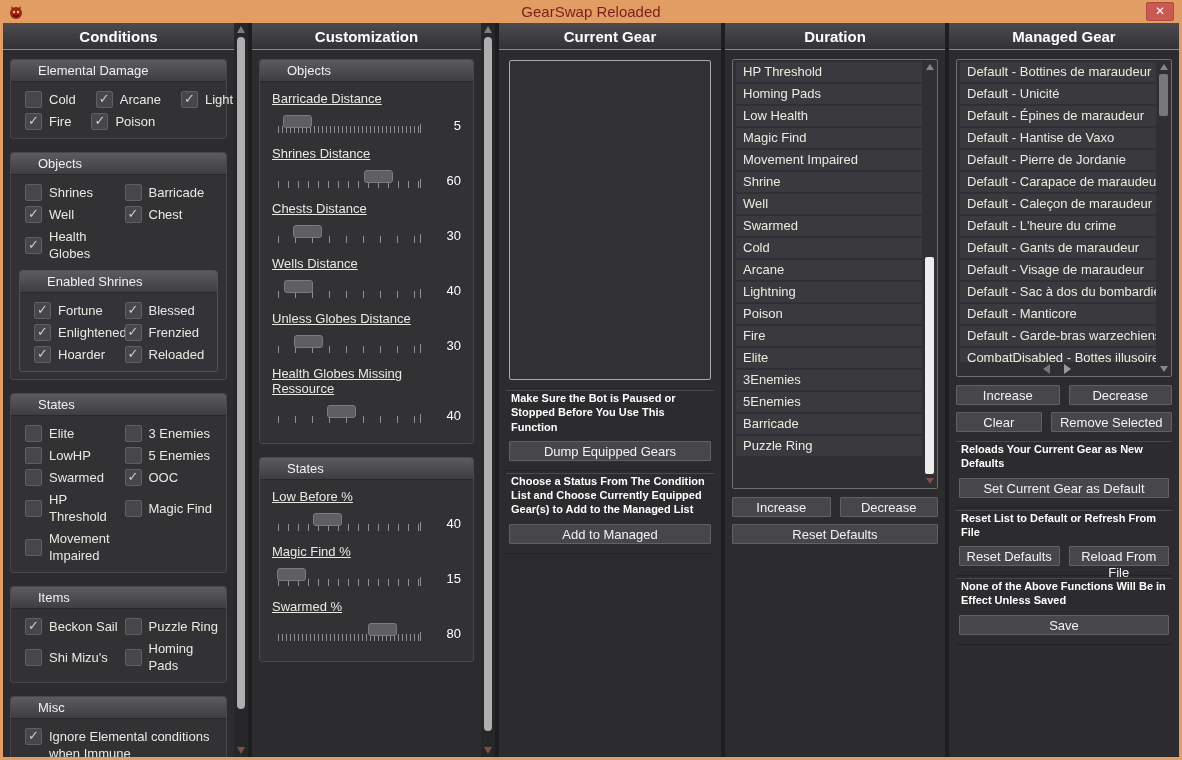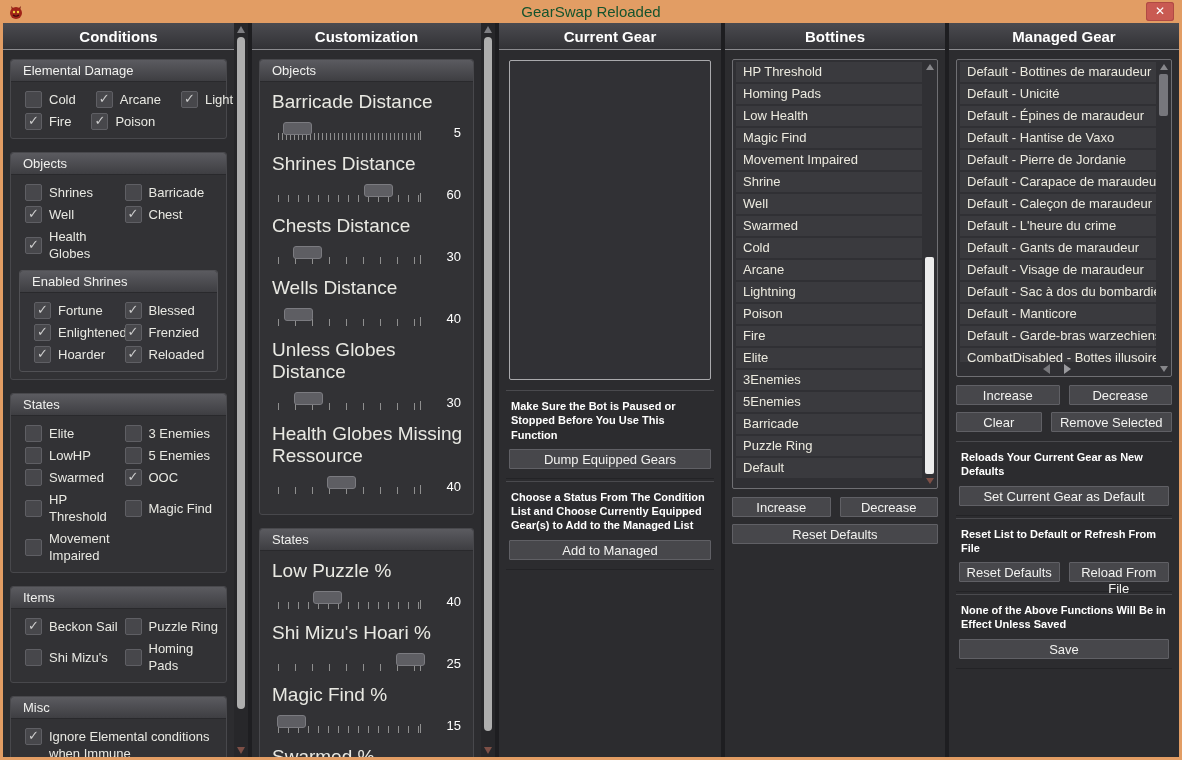--- a/index.html
+++ b/index.html
@@ -1,53 +1,53 @@
 <!DOCTYPE html>
 <html><head>
 <meta charset="utf-8">
 <style>
   html,body{margin:0;padding:0;background:#1b1b1d;font-family:"Liberation Sans",sans-serif;}
   .window{position:relative;width:1182px;height:760px;background:#e29d64;overflow:hidden;}
   .titlebar{position:absolute;top:0;left:0;right:0;height:23px;}
   .app-icon{position:absolute;left:8px;top:4px;width:16px;height:16px;}
-  .win-title{position:absolute;left:0;right:0;top:3px;text-align:center;font-size:15px;color:#14532d;}
+  .win-title{position:absolute;left:0;right:0;top:3px;text-align:center;font-size:15px;color:#7f1d1d;}
   .close-btn{position:absolute;right:8px;top:2px;width:28px;height:19px;background:#c95a52;border-radius:3px;
     color:#fff;font-family:"DejaVu Sans",sans-serif;font-size:12px;font-weight:bold;text-align:center;line-height:19px;
     box-shadow:0 0 0 1px #b04a44 inset;}
   .content{position:absolute;top:23px;left:3px;right:3px;bottom:3px;background:#701a75;display:flex;}
   .column{background:#2c2c2f;height:100%;display:flex;flex-direction:column;overflow:hidden;}
   .col-sep{width:4px;background:#1e1e21;height:100%;flex:0 0 auto;}
   .col-header{height:26px;flex:0 0 auto;background:linear-gradient(#4b4b50,#323236);
     border-bottom:1px solid #8a8a8e;color:#fff;font-weight:bold;font-size:15px;
     display:flex;align-items:center;justify-content:center;}
   .col-body{flex:1;padding:9px 7px;overflow:hidden;display:flex;flex-direction:column;}
   
   .rail{width:14px;flex:0 0 auto;background:#27272a;position:relative;height:100%;}
   .rail .up{position:absolute;top:3px;left:3px;width:0;height:0;border-left:4px solid transparent;border-right:4px solid transparent;border-bottom:7px solid #7e7e82;}
   .rail .down{position:absolute;bottom:3px;left:3px;width:0;height:0;border-left:4px solid transparent;border-right:4px solid transparent;border-top:7px solid #7d4f46;}
   .rail .thumb{position:absolute;left:3px;right:3px;top:14px;bottom:45px;background:#aeaeae;border-radius:5px;}
   
   .group{border:1px solid #48484c;border-radius:3px;background:#323235;margin-bottom:13px;flex:0 0 auto;}
-  .group-header{height:21px;line-height:21px;padding-left:12px;background:linear-gradient(#5b5b60,#3e3e42);
+  .group-header{height:21px;line-height:21px;padding-left:27px;background:linear-gradient(#5b5b60,#3e3e42);
     border-bottom:1px solid #29292c;border-radius:3px 3px 0 0;color:#f0f0ee;font-size:13px;}
   .group-body{padding:9px 8px 7px 8px;}
   .subgroup{border:1px solid #515155;border-radius:3px;background:#343438;margin-top:8px;}
   
   .chk-row{display:flex;margin-bottom:5px;}
   .chk-row:last-child{margin-bottom:1px;}
   .chk-row.two-col .chk-item{width:50%;}
   .chk-row.free .chk-item{margin-right:14px;}
   .chk-item{display:flex;align-items:center;cursor:default;}
   .chk-item.top{align-items:flex-start;}
   .chk{width:15px;height:15px;flex:0 0 auto;background:#47474b;border:1px solid #5f5f64;border-radius:2px;
     margin:0 7px 0 6px;font-family:"DejaVu Sans",sans-serif;font-size:13px;line-height:14px;text-align:center;color:#cdcdcd;}
   .chk-label{color:#e9e9e3;font-size:13px;line-height:17px;}
   
   .slider-block{margin-bottom:10px;}
-  .slider-label{color:#e9e9e3;font-size:19px;margin:0 0 8px 4px;}
+  .slider-label{color:#e9e9e3;font-size:13px;margin:0 0 8px 4px;text-decoration:underline;}
   .slider-row{display:flex;align-items:center;}
   .slider-track{position:relative;flex:1;height:22px;margin:0 8px 0 10px;}
   .ticks{position:absolute;left:0;right:0;bottom:3px;height:7px;
     background-image:repeating-linear-gradient(to right,#8f8f8f 0 1px,transparent 1px var(--sp));}
   .ticks:after{content:"";position:absolute;right:0;bottom:0;width:1px;height:9px;background:#8f8f8f;}
   .sthumb{position:absolute;top:1px;height:11px;width:27px;margin-left:-14px;background:#5e5e63;
     border:1px solid #7b7b80;border-radius:3px;}
   .slider-value{width:32px;text-align:right;color:#fff;font-size:13px;flex:0 0 auto;margin-right:4px;}
   
   .btn{background:#47474b;border:1px solid #606065;color:#f2f2f0;font-size:13px;text-align:center;
@@ -62,21 +62,21 @@
     font-size:13px;padding:0 7px;white-space:nowrap;overflow:hidden;}
   .vsb{position:absolute;top:2px;right:2px;bottom:2px;width:11px;}
   .vsb .up{position:absolute;top:2px;left:2px;border-left:4px solid transparent;border-right:4px solid transparent;border-bottom:6px solid #87878b;width:0;height:0;}
   .vsb .down{position:absolute;bottom:2px;left:2px;border-left:4px solid transparent;border-right:4px solid transparent;border-top:6px solid #87878b;width:0;height:0;}
   .vsb .down.red{border-top-color:#7d4f46;}
   .vsb .vthumb{position:absolute;left:1px;right:1px;border-radius:2px;background:#ededed;}
   .hsb-arrows{position:absolute;left:0;right:14px;bottom:1px;height:12px;display:flex;justify-content:center;gap:14px;align-items:center;}
   .hsb-arrows .left{width:0;height:0;border-top:5px solid transparent;border-bottom:5px solid transparent;border-right:7px solid #77777b;}
   .hsb-arrows .right{width:0;height:0;border-top:5px solid transparent;border-bottom:5px solid transparent;border-left:7px solid #9a9a9e;}
   
-  .section{border-top:1px solid #4a4a4e;border-bottom:1px solid #232326;padding:8px 3px 9px 3px;margin-top:2px;}
+  .section{border-top:1px solid #4a4a4e;border-bottom:1px solid #232326;padding:0 3px 9px 3px;margin-top:2px;}
   .note{color:#fff;font-size:11px;font-weight:bold;line-height:1.3;margin:0 2px 7px 2px;}
   .empty-list{flex:0 0 auto;background:#313135;border:1px solid #a9a9ac;border-radius:2px;}
   .spacer8{height:8px;flex:0 0 auto;}
 </style>
 </head>
 <body>
 
 <div class="window">
   <div class="titlebar">
     <span class="app-icon">
@@ -354,37 +354,27 @@
                   </div>
                   <div class="slider-value">40</div>
                 </div>
               </div>
             </div>
           </div>
           <div class="group">
             <div class="group-header">States</div>
             <div class="group-body">
               <div class="slider-block">
-                <div class="slider-label">Low Puzzle %</div>
+                <div class="slider-label">Low Before %</div>
                 <div class="slider-row">
                   <div class="slider-track">
                     <div class="ticks" style="--sp: 10px;"></div>
                     <div class="sthumb" style="left: 34%;"></div>
                   </div>
                   <div class="slider-value">40</div>
-                </div>
-              </div>
-              <div class="slider-block">
-                <div class="slider-label">Shi Mizu's Hoari %</div>
-                <div class="slider-row">
-                  <div class="slider-track">
-                    <div class="ticks" style="--sp: 17px;"></div>
-                    <div class="sthumb" style="left: 92%;"></div>
-                  </div>
-                  <div class="slider-value">25</div>
                 </div>
               </div>
               <div class="slider-block">
                 <div class="slider-label">Magic Find %</div>
                 <div class="slider-row">
                   <div class="slider-track">
                     <div class="ticks" style="--sp: 10px;"></div>
                     <div class="sthumb" style="left: 9%;"></div>
                   </div>
                   <div class="slider-value">15</div>
@@ -422,21 +412,21 @@
         </div>
         <div class="section">
           <div class="note">Choose a Status From The Condition List and Choose Currently Equipped Gear(s) to Add to the Managed List</div>
           <div class="btn full">Add to Managed</div>
         </div>
       </div>
     </div>
     <div class="col-sep"></div>
 
     <div class="column" style="width:220px;">
-      <div class="col-header">Bottines</div>
+      <div class="col-header">Duration</div>
       <div class="col-body">
         <div class="listbox" style="height:428px;flex:0 0 auto;">
           <div class="list-items" id="priority-items">
               <div class="list-item">HP Threshold</div>
               <div class="list-item">Homing Pads</div>
               <div class="list-item">Low Health</div>
               <div class="list-item">Magic Find</div>
               <div class="list-item">Movement Impaired</div>
               <div class="list-item">Shrine</div>
               <div class="list-item">Well</div>
@@ -444,21 +434,20 @@
               <div class="list-item">Cold</div>
               <div class="list-item">Arcane</div>
               <div class="list-item">Lightning</div>
               <div class="list-item">Poison</div>
               <div class="list-item">Fire</div>
               <div class="list-item">Elite</div>
               <div class="list-item">3Enemies</div>
               <div class="list-item">5Enemies</div>
               <div class="list-item">Barricade</div>
               <div class="list-item">Puzzle Ring</div>
-              <div class="list-item">Default</div>
             </div>
           <div class="vsb">
             <div class="up"></div>
             <div class="vthumb" style="top:46%;bottom:12px;"></div>
             <div class="down red"></div>
           </div>
         </div>
         <div class="spacer8"></div>
         <div class="btn-row">
           <div class="btn">Increase</div>

